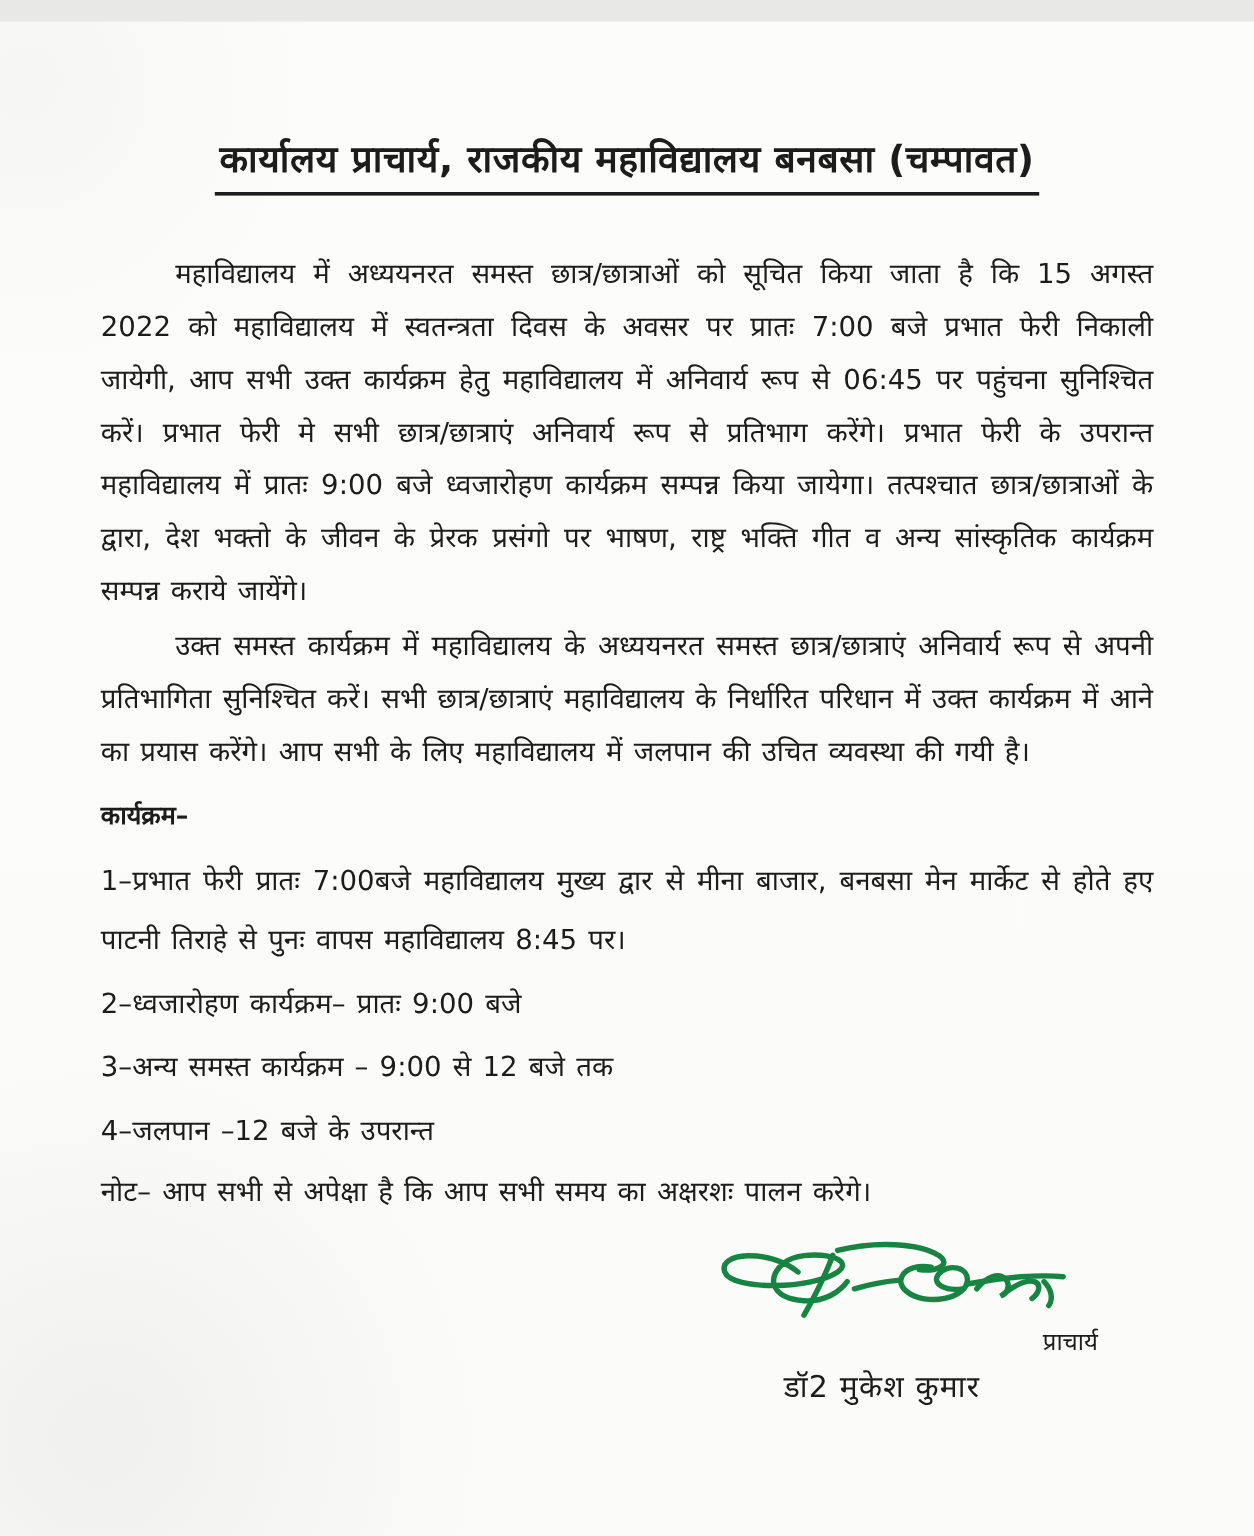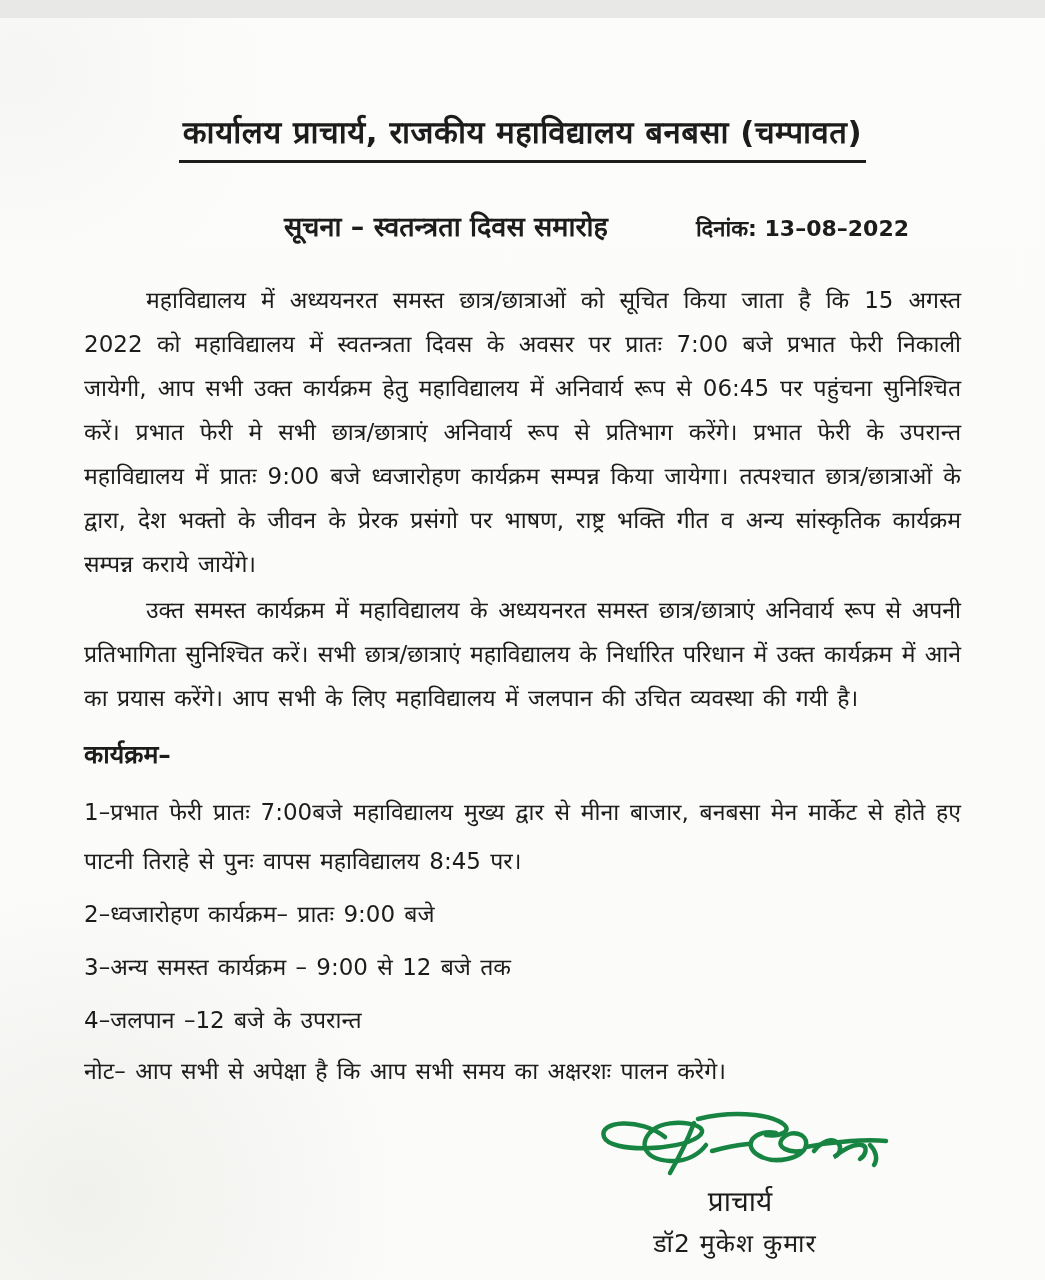--- a/index.html
+++ b/index.html
@@ -55,21 +55,21 @@
   }
   .body-para {
     font-size: 23px;
     line-height: 44px;
     text-align: justify;
     text-indent: 62px;
     margin: 0 0 2px 0;
     word-spacing: 2px;
   }
   .program-heading {
-    font-size: 25px;
+    font-size: 21px;
     font-weight: bold;
     margin: 16px 0 18px 0;
   }
   .program-item {
     font-size: 23px;
     line-height: 49px;
     text-align: justify;
     word-spacing: 2px;
     margin-bottom: 4px;
   }
@@ -84,23 +84,24 @@
     margin-left: auto;
     margin-right: 46px;
     margin-top: 14px;
     text-align: center;
   }
   .signature-ink {
     display: block;
     margin: 0 auto -10px auto;
   }
   .sig-role {
-    font-size: 28px;
+    font-size: 20px;
     margin-top: 0;
     margin-left: 10px;
+    text-align: right;
   }
   .sig-name {
     font-size: 25px;
     margin-top: 6px;
     letter-spacing: 1px;
   }
   .sig-org {
     font-size: 25px;
     margin-top: 6px;
     letter-spacing: 0.5px;
@@ -109,24 +110,20 @@
 </style>
 </head>
 <body>
 
 <div class="page">
 
   <div class="doc-title-wrap">
     <span class="doc-title">कार्यालय प्राचार्य, राजकीय महाविद्यालय बनबसा (चम्पावत)</span>
   </div>
 
-  <div class="sub-row">
-    <span class="doc-subtitle">सूचना – स्वतन्त्रता दिवस समारोह</span>
-    <span class="doc-date">दिनांक: 13–08–2022</span>
-  </div>
 
   <p class="body-para">महाविद्यालय में अध्ययनरत समस्त छात्र/छात्राओं को सूचित किया जाता है कि 15 अगस्त 2022 को महाविद्यालय में स्वतन्त्रता दिवस के अवसर पर प्रातः 7:00 बजे प्रभात फेरी निकाली जायेगी, आप सभी उक्त कार्यक्रम हेतु महाविद्यालय में अनिवार्य रूप से 06:45 पर पहुंचना सुनिश्चित करें। प्रभात फेरी मे सभी छात्र/छात्राएं अनिवार्य रूप से प्रतिभाग करेंगे। प्रभात फेरी के उपरान्त महाविद्यालय में प्रातः 9:00 बजे ध्वजारोहण कार्यक्रम सम्पन्न किया जायेगा। तत्पश्चात छात्र/छात्राओं के द्वारा, देश भक्तो के जीवन के प्रेरक प्रसंगो पर भाषण, राष्ट्र भक्ति गीत व अन्य सांस्कृतिक कार्यक्रम सम्पन्न कराये जायेंगे।</p>
 
   <p class="body-para">उक्त समस्त कार्यक्रम में महाविद्यालय के अध्ययनरत समस्त छात्र/छात्राएं अनिवार्य रूप से अपनी प्रतिभागिता सुनिश्चित करें। सभी छात्र/छात्राएं महाविद्यालय के निर्धारित परिधान में उक्त कार्यक्रम में आने का प्रयास करेंगे। आप सभी के लिए महाविद्यालय में जलपान की उचित व्यवस्था की गयी है।</p>
 
   <div class="program-heading">कार्यक्रम–</div>
 
   <div class="program-item">1–प्रभात फेरी प्रातः 7:00बजे महाविद्यालय मुख्य द्वार से मीना बाजार, बनबसा मेन मार्केट से होते हए पाटनी तिराहे से पुनः वापस महाविद्यालय 8:45 पर।</div>
   <div class="program-item">2–ध्वजारोहण कार्यक्रम– प्रातः 9:00 बजे</div>
   <div class="program-item">3–अन्य समस्त कार्यक्रम – 9:00 से 12 बजे तक</div>

